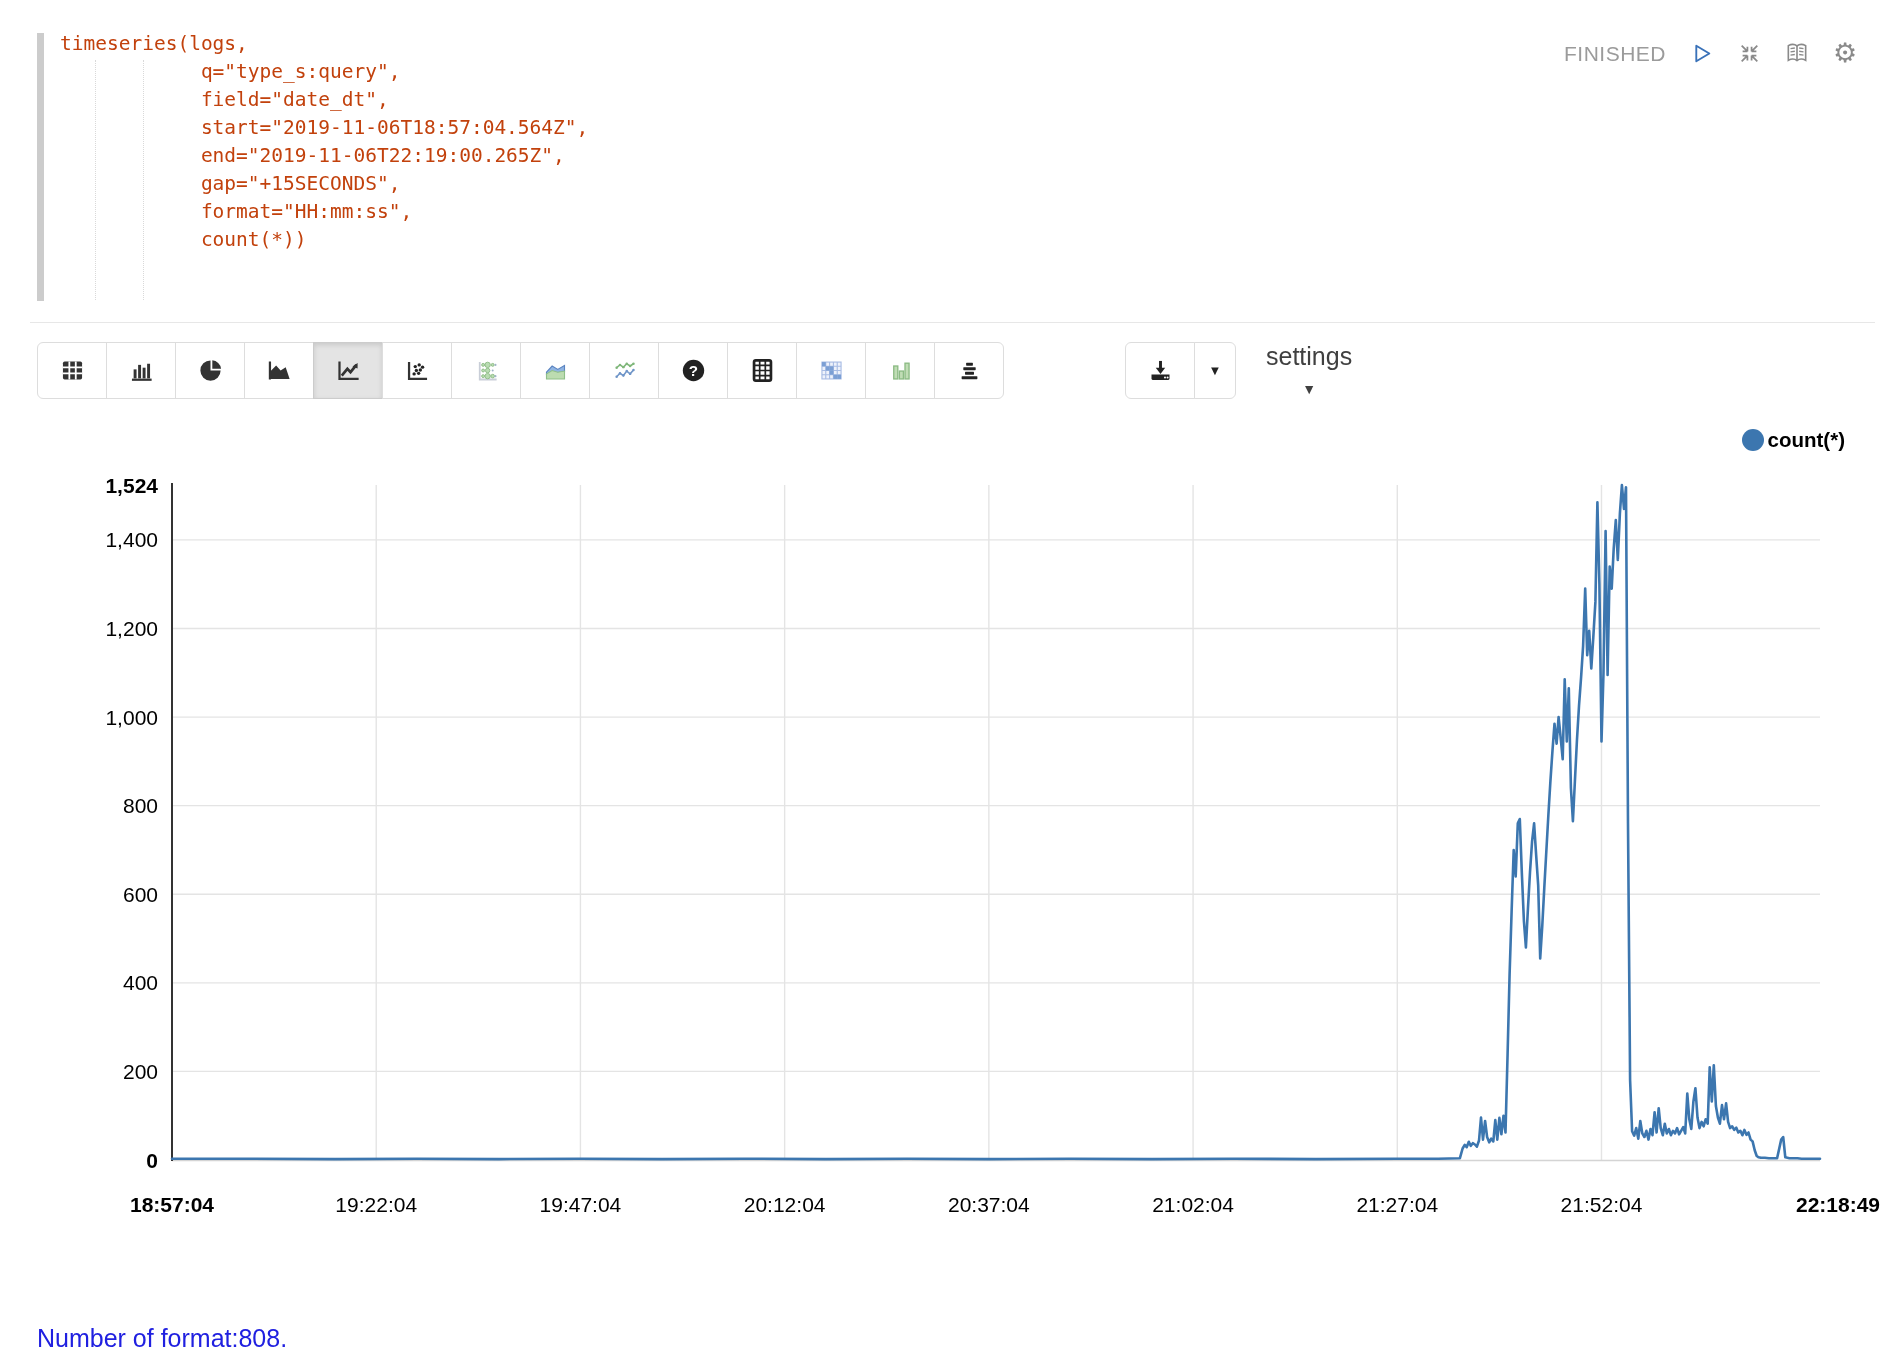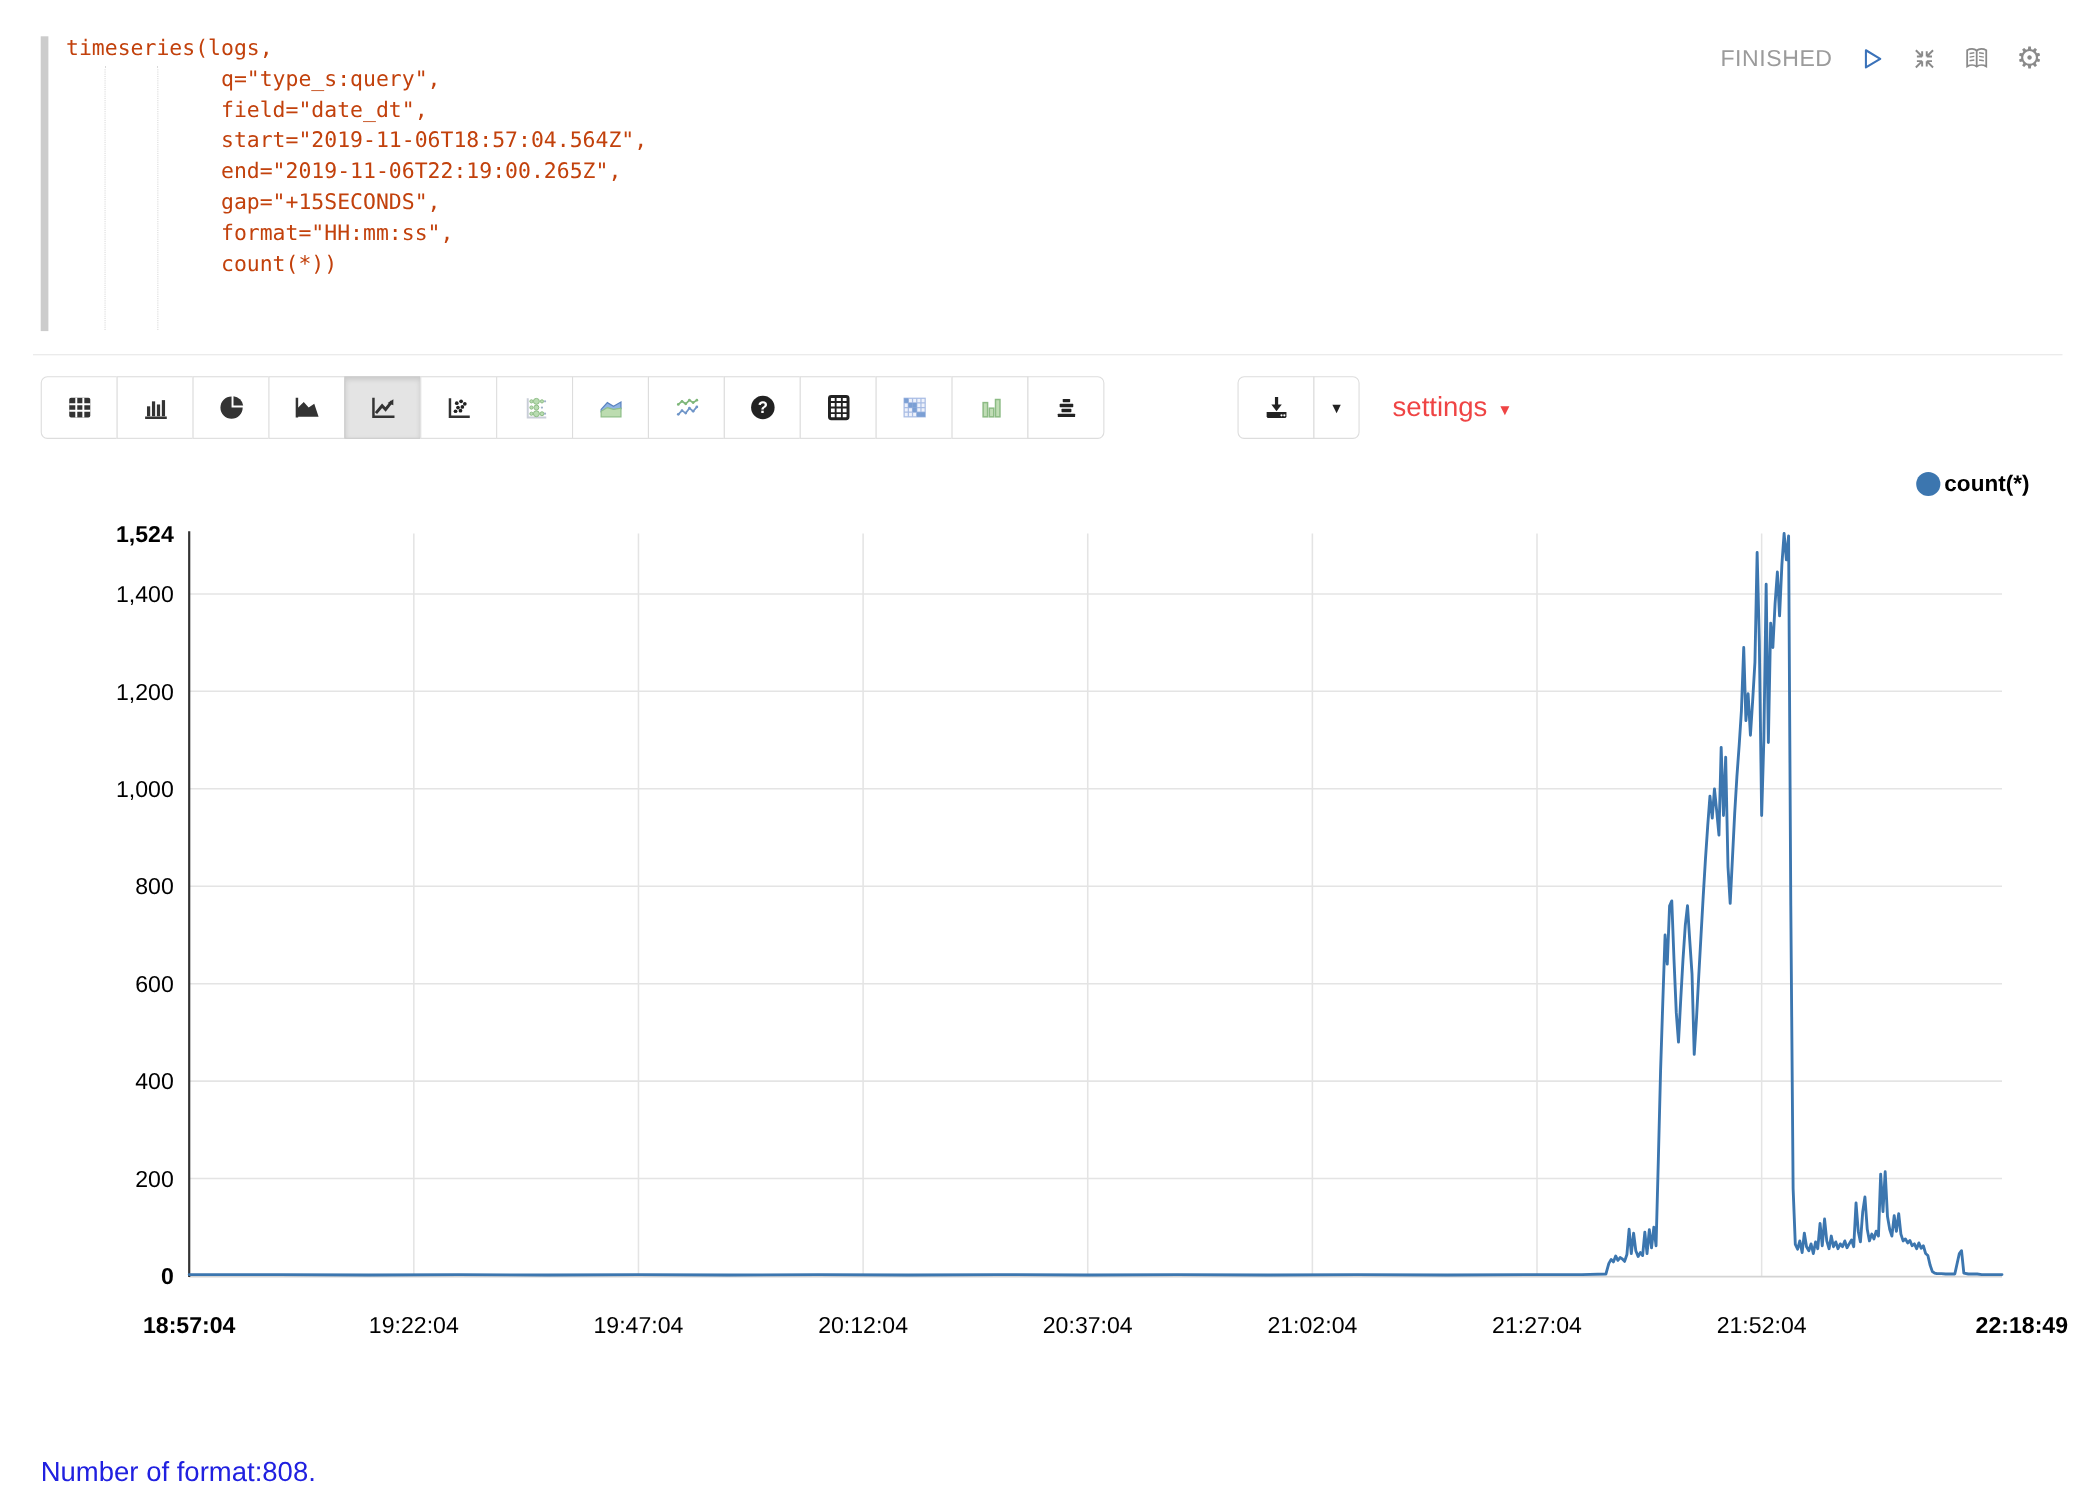--- a/index.html
+++ b/index.html
@@ -247,21 +247,21 @@
           <path d="M7.8 9.5 h8.4 L12 15 Z" fill="#222"></path>
           <path d="M4 15.5 v3.5 a1.5 1.5 0 0 0 1.5 1.5 h13 a1.5 1.5 0 0 0 1.5-1.5 v-3.5" fill="#222"></path>
           <circle cx="16" cy="18.3" r=".9" fill="#fff"></circle>
           <circle cx="18.3" cy="18.3" r=".9" fill="#fff"></circle>
         </svg>
       </div>
     <div class="tb-btn dl-caret-btn">
       <span class="caret-glyph">▼</span>
     </div>
   </div>
-  <div class="settings-link" style="color: #ef4444;">
+  <div class="settings-link" style="color: #404040; flex-direction: column;">
     <span class="settings-text">settings</span>
     <span class="settings-caret">▼</span>
   </div>
 </div>
 
 <svg id="chart-svg" width="1904" height="1372">
     <line x1="172" x2="1820" y1="1071.4173228346456" y2="1071.4173228346456" stroke="#e4e4e4" stroke-width="1.4"></line>
     <line x1="172" x2="1820" y1="982.8346456692914" y2="982.8346456692914" stroke="#e4e4e4" stroke-width="1.4"></line>
     <line x1="172" x2="1820" y1="894.251968503937" y2="894.251968503937" stroke="#e4e4e4" stroke-width="1.4"></line>
     <line x1="172" x2="1820" y1="805.6692913385828" y2="805.6692913385828" stroke="#e4e4e4" stroke-width="1.4"></line>

